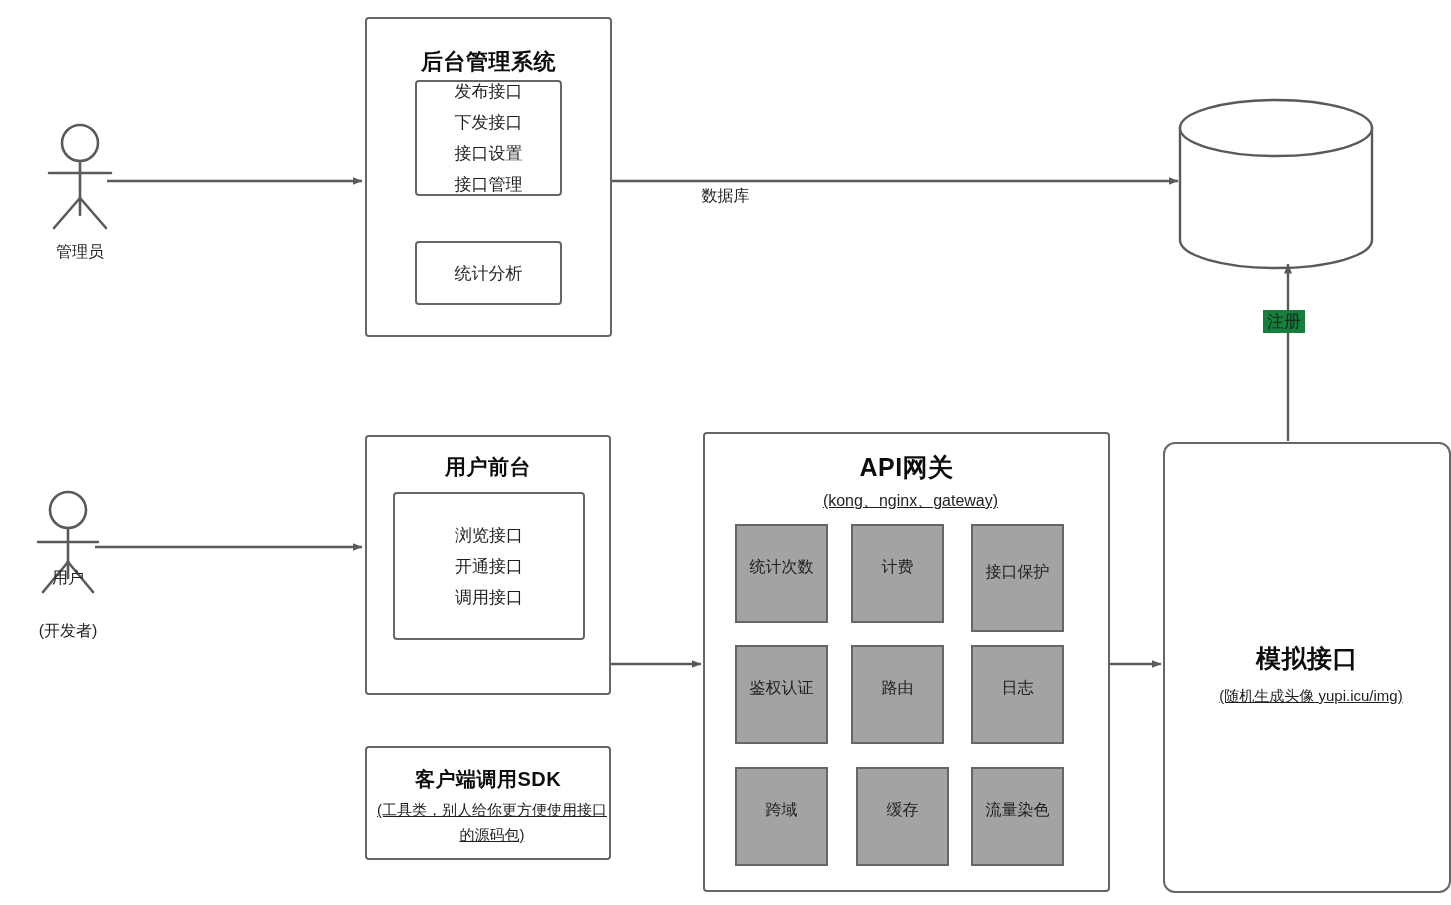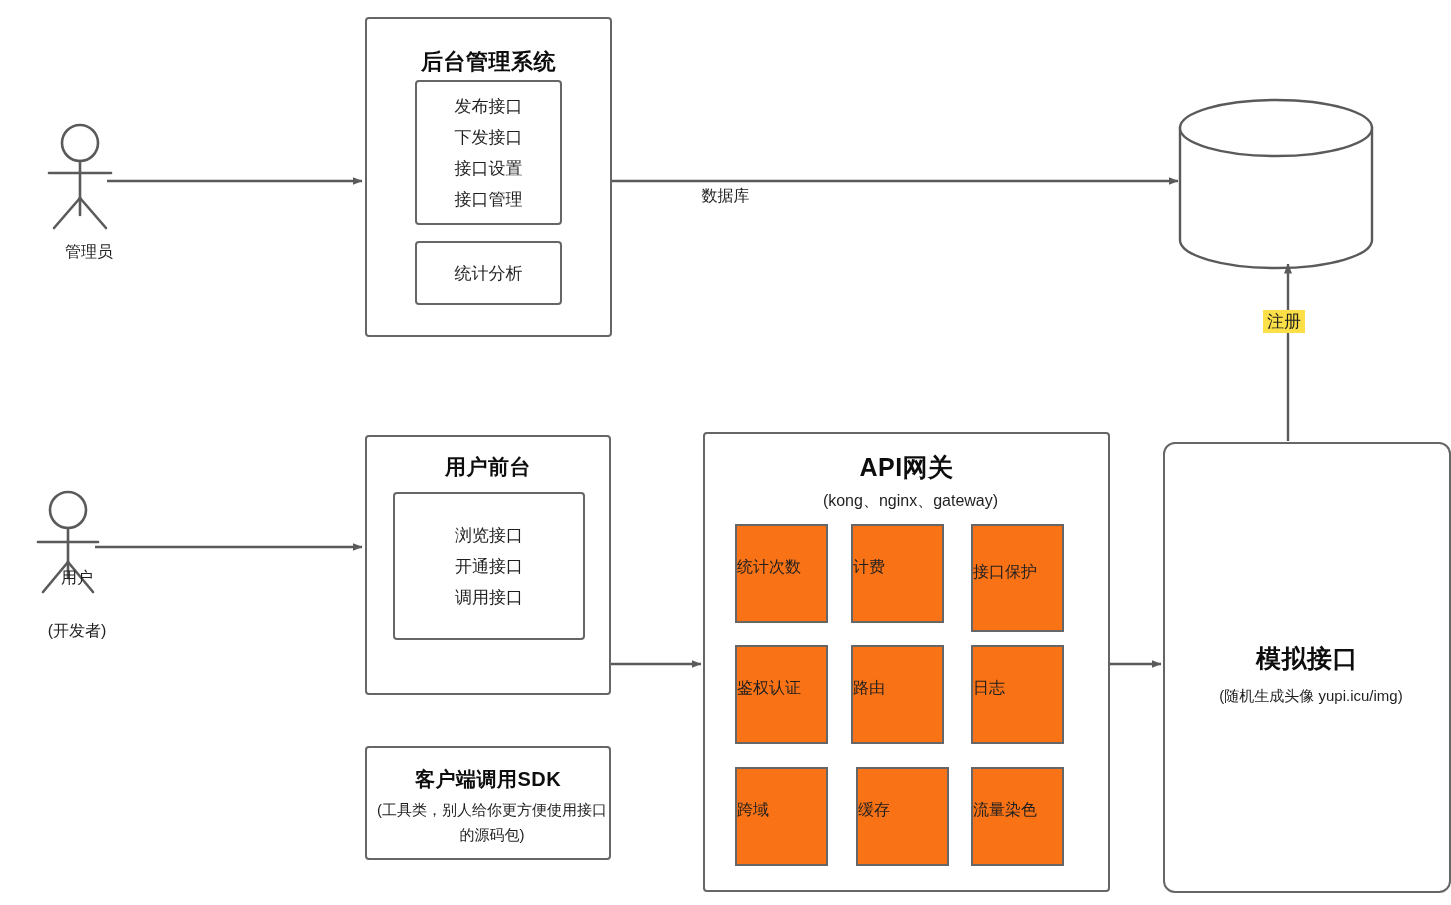--- a/index.html
+++ b/index.html
@@ -34,20 +34,21 @@
     font-weight: bold;
     color: #0d0d0d;
     letter-spacing: .5px;
   }
   .box-sub {
     position: absolute;
     left: 8px;
     right: 0;
     text-align: center;
     color: #1f1f1f;
+    text-decoration: underline;
   }
   .inner-box {
     position: absolute;
     box-sizing: border-box;
     border: 2px solid #666666;
     border-radius: 4px;
     background: #ffffff;
     display: flex;
     flex-direction: column;
     align-items: center;
@@ -56,45 +57,44 @@
   .inner-box .line {
     font-size: 17px;
     line-height: 31px;
     color: #1f1f1f;
     white-space: nowrap;
   }
   .cell {
     position: absolute;
     box-sizing: border-box;
     border: 2px solid #666666;
-    background: #f97316;
+    background: #a3a3a3;
     display: flex;
     align-items: center;
-    justify-content: flex-start;
+    justify-content: center;
   }
   .cell span {
     font-size: 16px;
     color: #1f1f1f;
     white-space: nowrap;
     position: relative;
     top: -6px;
   }
   .actor-label {
     position: absolute;
     text-align: center;
     font-size: 16px;
     color: #1f1f1f;
     white-space: nowrap;
-    margin-left: 9px;
   }
   .edge-label {
     position: absolute;
     font-size: 17px;
     color: #1f1f1f;
-    background: #fde047;
+    background: #15803d;
     padding: 0 4px;
     white-space: nowrap;
   }
   svg.layer {
     position: absolute;
     left: 0;
     top: 0;
     width: 1451px;
     height: 905px;
     pointer-events: none;
@@ -151,21 +151,21 @@
   </svg>
 
   <div class="actor-label" style="left:0; top:242px; width:160px;">管理员</div>
 
   <div class="actor-label" style="left:0; top:568px; width:136px;">用户</div>
   <div class="actor-label" style="left:0; top:621px; width:136px;">(开发者)</div>
 
   <div class="box" style="left:365px; top:17px; width:247px; height:320px;">
     <div class="box-title" style="top:28px; font-size:22px;">后台管理系统</div>
 
-    <div class="inner-box" style="left:48px; top:61px; width:147px; height:145px;">
+    <div class="inner-box" style="left:48px; top:61px; width:147px; height:116px;">
       <div class="line">发布接口</div>
       <div class="line">下发接口</div>
       <div class="line">接口设置</div>
       <div class="line">接口管理</div>
     </div>
 
     <div class="inner-box" style="left:48px; top:222px; width:147px; height:64px;">
       <div class="line">统计分析</div>
     </div>
   </div>

